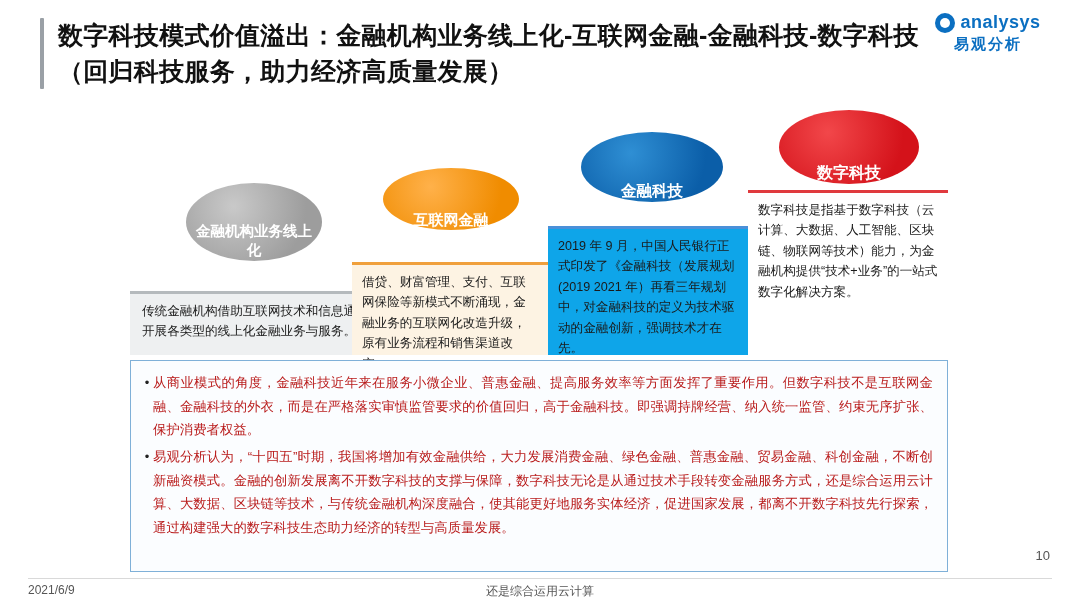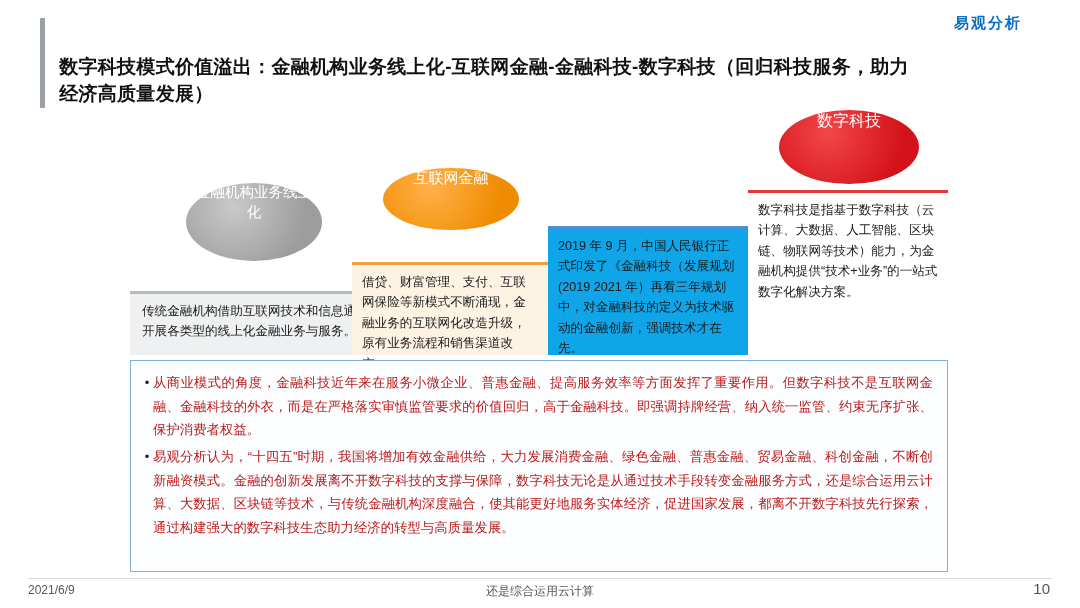--- a/index.html
+++ b/index.html
@@ -16,23 +16,22 @@
   
   .title-wrap{
     position:absolute;left:40px;top:18px;width:880px;
     display:flex;align-items:flex-start;
   }
   .title-bar{
     width:6px;background:#9aa0a6;margin-right:14px;
     align-self:stretch;min-height:70px;border-radius:1px;
   }
   .title-text{
-    font-size:19px;line-height:1.42;font-weight:700;color:#111;
+    font-size:25px;line-height:1.42;font-weight:700;color:#111;
     letter-spacing:0.3px;
-    margin-top:36px;
   }
 
   
   .logo{
     position:absolute;right:22px;top:12px;text-align:center;
     width:140px;
   }
   .logo-row{display:flex;align-items:center;justify-content:center;gap:5px;}
   .logo-mark{
     width:20px;height:20px;border-radius:50%;
@@ -41,22 +40,22 @@
   .logo-mark:after{
     content:"";position:absolute;left:5px;top:5px;width:10px;height:10px;
     border-radius:50%;background:#fff;
   }
   .logo-word{font-size:18px;color:#0b6fc1;font-weight:700;letter-spacing:.5px;}
   .logo-sub{font-size:15px;color:#0b6fc1;margin-top:2px;font-weight:700;letter-spacing:2px;}
 
   
   .ellipse{
     position:absolute;border-radius:50%;
-    display:flex;align-items:flex-start;justify-content:center;
-    text-align:center;color:#fff;font-weight:400;
+    display:flex;align-items:flex-end;justify-content:center;
+    text-align:center;color:#fff;font-weight:700;
     line-height:1.35;
   }
   .e-gray{
     left:186px;top:183px;width:120px;height:78px;
     background:radial-gradient(circle at 35% 30%, #c9c9c9, #9d9d9d 70%);
     font-size:14.5px;padding:0 8px;
   }
   .e-orange{
     left:383px;top:168px;width:136px;height:62px;
     background:radial-gradient(circle at 35% 30%, #ffb14a, #f08c00 72%);
@@ -122,42 +121,49 @@
     position:absolute;left:28px;top:578px;width:1024px;height:1px;background:#d9d9d9;
   }
   .footer-date{
     position:absolute;left:28px;top:583px;font-size:12px;color:#555;
   }
   .footer-center{
     position:absolute;left:0;top:583px;width:1080px;text-align:center;
     font-size:12px;color:#555;
   }
   .footer-page{
-    position:absolute;right:30px;top:580px;font-size:15px;color:#555;
+    position:absolute;right:30px;top:548px;font-size:13px;color:#555;
   }
 </style>
 </head>
 <body>
 
 <div class="slide">
 
   <div class="title-wrap">
     <div class="title-bar"></div>
     <div class="title-text">数字科技模式价值溢出：金融机构业务线上化-互联网金融-金融科技-数字科技（回归科技服务，助力经济高质量发展）</div>
   </div>
 
   <div class="logo">
+    <div class="logo-row">
+      <span class="logo-mark"></span>
+      <span class="logo-word">analysys</span>
+    </div>
     <div class="logo-sub">易观分析</div>
   </div>
 
   <div class="ellipse e-gray">
     <span>金融机构业务线上化</span>
   </div>
   <div class="ellipse e-orange">
     <span>互联网金融</span>
+  </div>
+  <div class="ellipse e-blue">
+    <span>金融科技</span>
   </div>
   <div class="ellipse e-red">
     <span>数字科技</span>
   </div>
 
   <div class="desc d-gray">传统金融机构借助互联网技术和信息通信技术，开展各类型的线上化金融业务与服务。</div>
   <div class="desc d-orange">借贷、财富管理、支付、互联网保险等新模式不断涌现，金融业务的互联网化改造升级，原有业务流程和销售渠道改变。</div>
   <div class="desc d-blue">2019 年 9 月，中国人民银行正式印发了《金融科技（发展规划(2019 2021 年）再看三年规划中，对金融科技的定义为技术驱动的金融创新，强调技术才在先。</div>
   <div class="desc d-red">数字科技是指基于数字科技（云计算、大数据、人工智能、区块链、物联网等技术）能力，为金融机构提供“技术+业务”的一站式数字化解决方案。</div>
 

